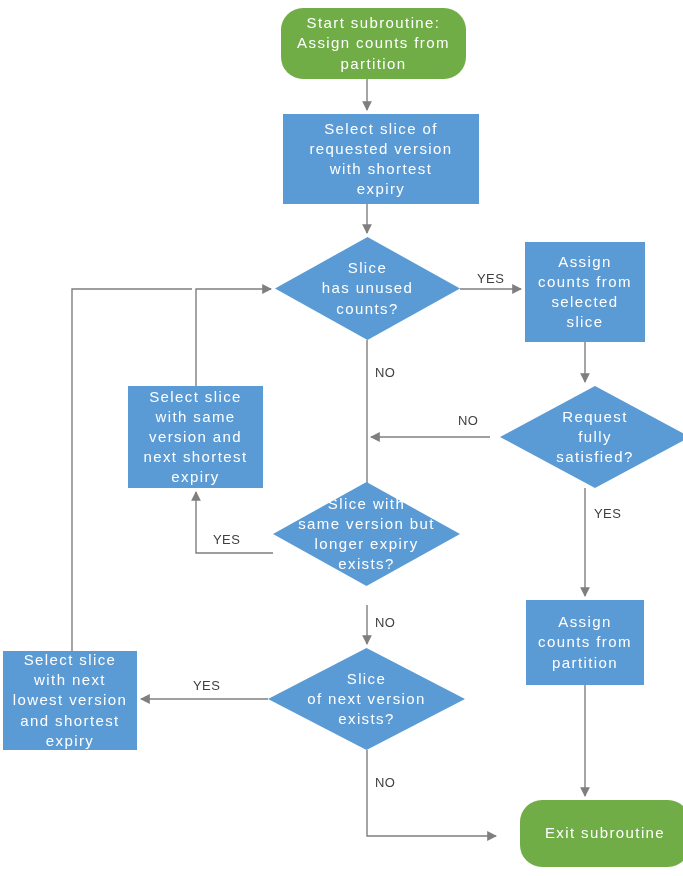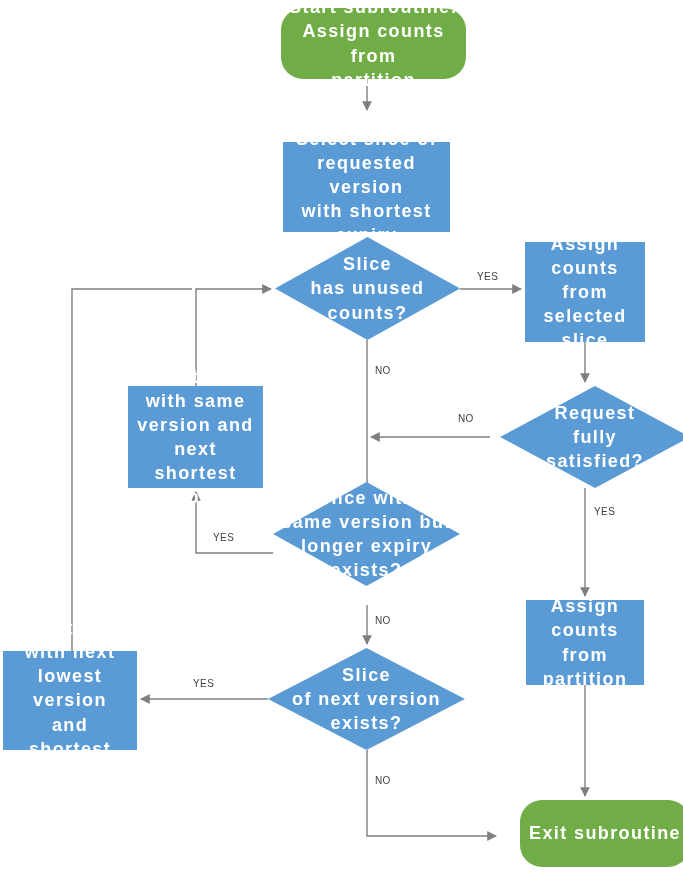--- a/index.html
+++ b/index.html
@@ -27,24 +27,24 @@
     pointer-events: none;
   }
   .node {
     position: absolute;
     box-sizing: border-box;
     display: flex;
     align-items: center;
     justify-content: flex-start;
     text-align: center;
     color: #ffffff;
-    font-weight: bold;
+    font-weight: normal;
     letter-spacing: 1.4px;
     line-height: 1.34;
-    font-size: 18px;
+    font-size: 15px;
   }
   .node .node-label {
     display: block;
     width: 100%;
     padding: 0 6px;
     box-sizing: border-box;
     white-space: pre-line;
   }
   .node-process {
     background: #5B9BD5;
@@ -66,21 +66,21 @@
     -webkit-clip-path: polygon(50% 0%, 100% 50%, 50% 100%, 0% 50%);
     clip-path: polygon(50% 0%, 100% 50%, 50% 100%, 0% 50%);
   }
   .node-decision .node-label {
     position: relative;
     z-index: 2;
   }
   .edge-label {
     position: absolute;
     color: #404040;
-    font-size: 10px;
+    font-size: 13px;
     font-weight: normal;
     letter-spacing: 0.4px;
     font-family: "Liberation Sans", sans-serif;
     white-space: nowrap;
   }
 </style>
 </head>
 <body>
 
 <div id="canvas">
@@ -122,21 +122,21 @@
       <path d="M 367 750 L 367 836 L 496 836" marker-end="url(#arrow)"></path>
     </g>
   </svg>
 
   <div class="node node-terminator" style="left:281px; top:8px; width:185px; height:71px;">
     <span class="node-label">Start subroutine:
 Assign counts from
 partition</span>
   </div>
 
-  <div class="node node-process" style="left:283px; top:114px; width:167px; height:90px;margin-top:28px;">
+  <div class="node node-process" style="left:283px; top:114px; width:196px; height:90px;">
     <span class="node-label">Select slice of
 requested version
 with shortest
 expiry</span>
   </div>
 
   <div class="node node-decision" style="left:275px; top:237px; width:185px; height:103px;">
     <span class="diamond-shape"></span>
     <span class="node-label">Slice
 has unused

